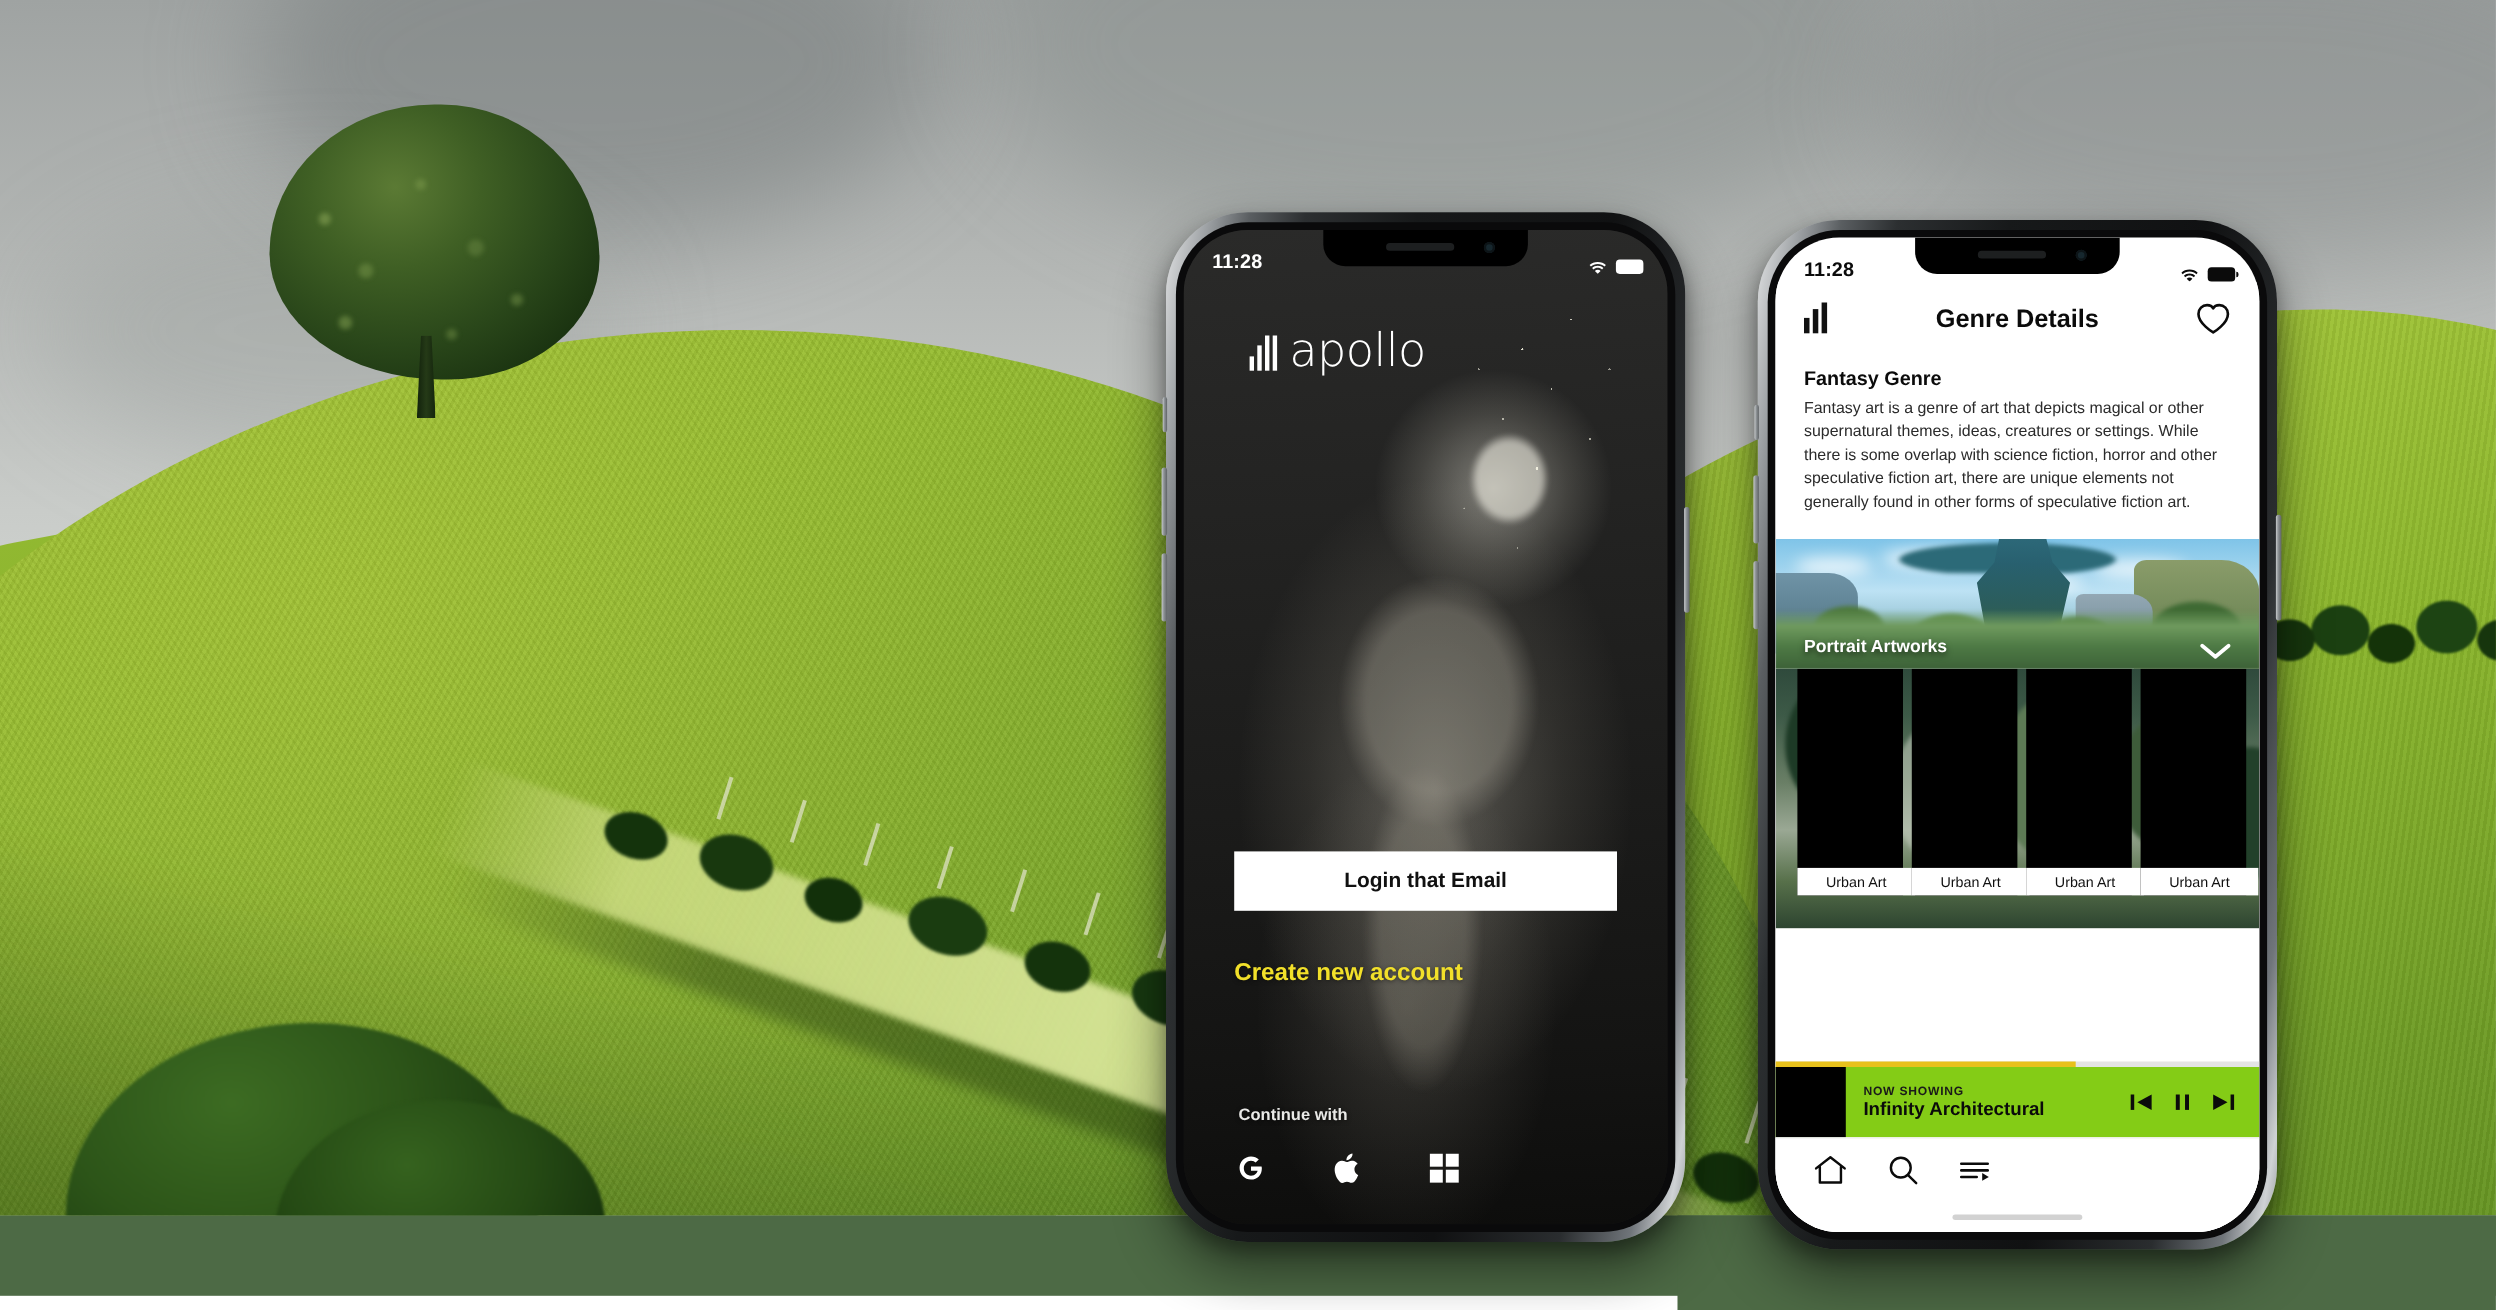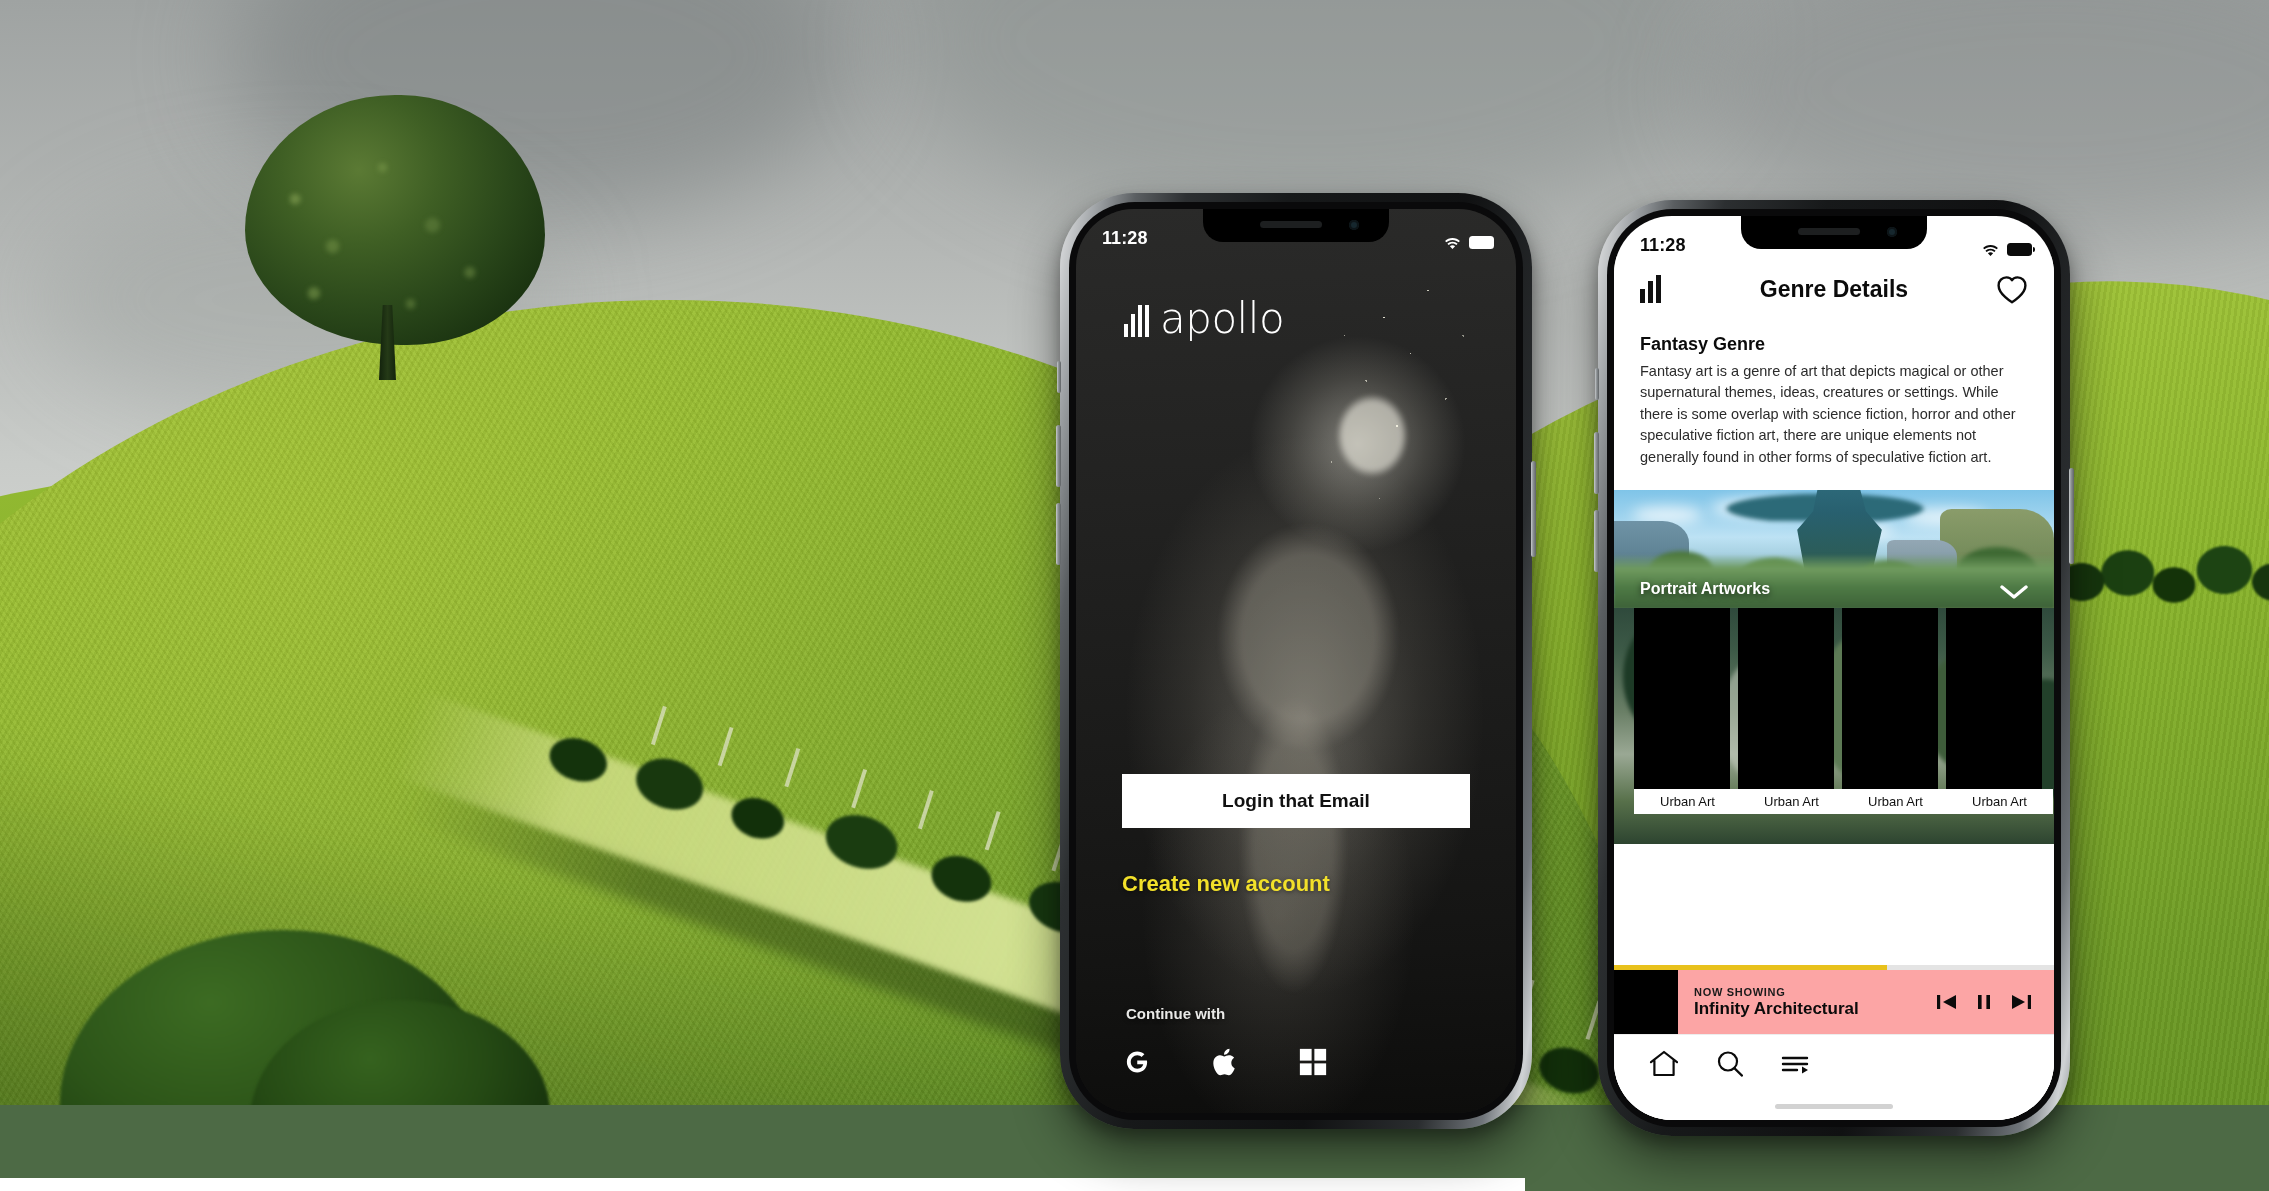--- a/index.html
+++ b/index.html
@@ -242,21 +242,21 @@
   }
   
   .dancer {
     position:absolute; left: 27%; top: 20%; width: 56%; height: 72%;
     background:
       radial-gradient(ellipse 52px 60px at 72% 7%, rgba(252,250,238,.55) 0 55%, transparent 70%),
       radial-gradient(ellipse 120px 150px at 46% 38%, rgba(214,208,190,.26) 0 55%, transparent 76%),
       radial-gradient(ellipse 70px 190px at 40% 70%, rgba(196,190,172,.2) 0 55%, transparent 78%);
     filter: blur(2px);
   }
-  .apollo-logo { position:absolute; left: 48px; top: 92px; display:flex; align-items:flex-end; gap: 11px; z-index: 20; }
+  .apollo-logo { position:absolute; left: 60px; top: 92px; display:flex; align-items:flex-end; gap: 11px; z-index: 20; }
   .eq { display:flex; align-items:flex-end; gap: 3px; height: 32px; }
   .eq i { display:block; width: 4px; background:#fff; }
   .eq i:nth-child(1){ height: 13px; }
   .eq i:nth-child(2){ height: 23px; }
   .eq i:nth-child(3){ height: 32px; }
   .eq i:nth-child(4){ height: 32px; }
   .apollo-word {
     color:#fff; font-size: 42px; line-height: .86; letter-spacing: -.5px;
     font-weight: 300; font-family: "DejaVu Sans", sans-serif;
   }
@@ -355,21 +355,21 @@
   .art-cards { position:absolute; inset:0; display:flex; gap: 8px; padding-left: 20px; }
   .art-card {
     position:relative; flex: 0 0 96px; height: 206px; background:#000; cursor:pointer;
   }
   .art-chip {
     position:absolute; left: 0; bottom: 0; background:#fff; color:#111;
     font-size: 13px; padding: 5px 26px; white-space:nowrap;
   }
 
   .player {
-    position:absolute; left:0; right:0; bottom: 86px; height: 64px; background:#fca5a5; z-index: 10;
+    position:absolute; left:0; right:0; bottom: 86px; height: 64px; background:#84cc16; z-index: 10;
   }
   .progress { position:absolute; left:0; top:-5px; width:100%; height: 5px; background:#e4e4e4; }
   .progress span { display:block; height:100%; background:#e8c11c; }
   .player-inner { position:absolute; inset:0; display:flex; align-items:center; }
   .player-thumb { width: 64px; height: 64px; background:#000; flex:0 0 64px; }
   .player-meta { padding-left: 16px; flex:1; min-width:0; }
   .now-showing { font-size: 11px; font-weight: 700; letter-spacing:.7px; color:#1a1a1a; }
   .track-name { font-size: 17px; font-weight: 700; color:#0b0b0b; margin-top: 1px; white-space:nowrap; overflow:hidden; }
   .player-ctrls { display:flex; align-items:center; gap: 18px; padding-right: 22px; }
   .pc { cursor:pointer; line-height:0; }

